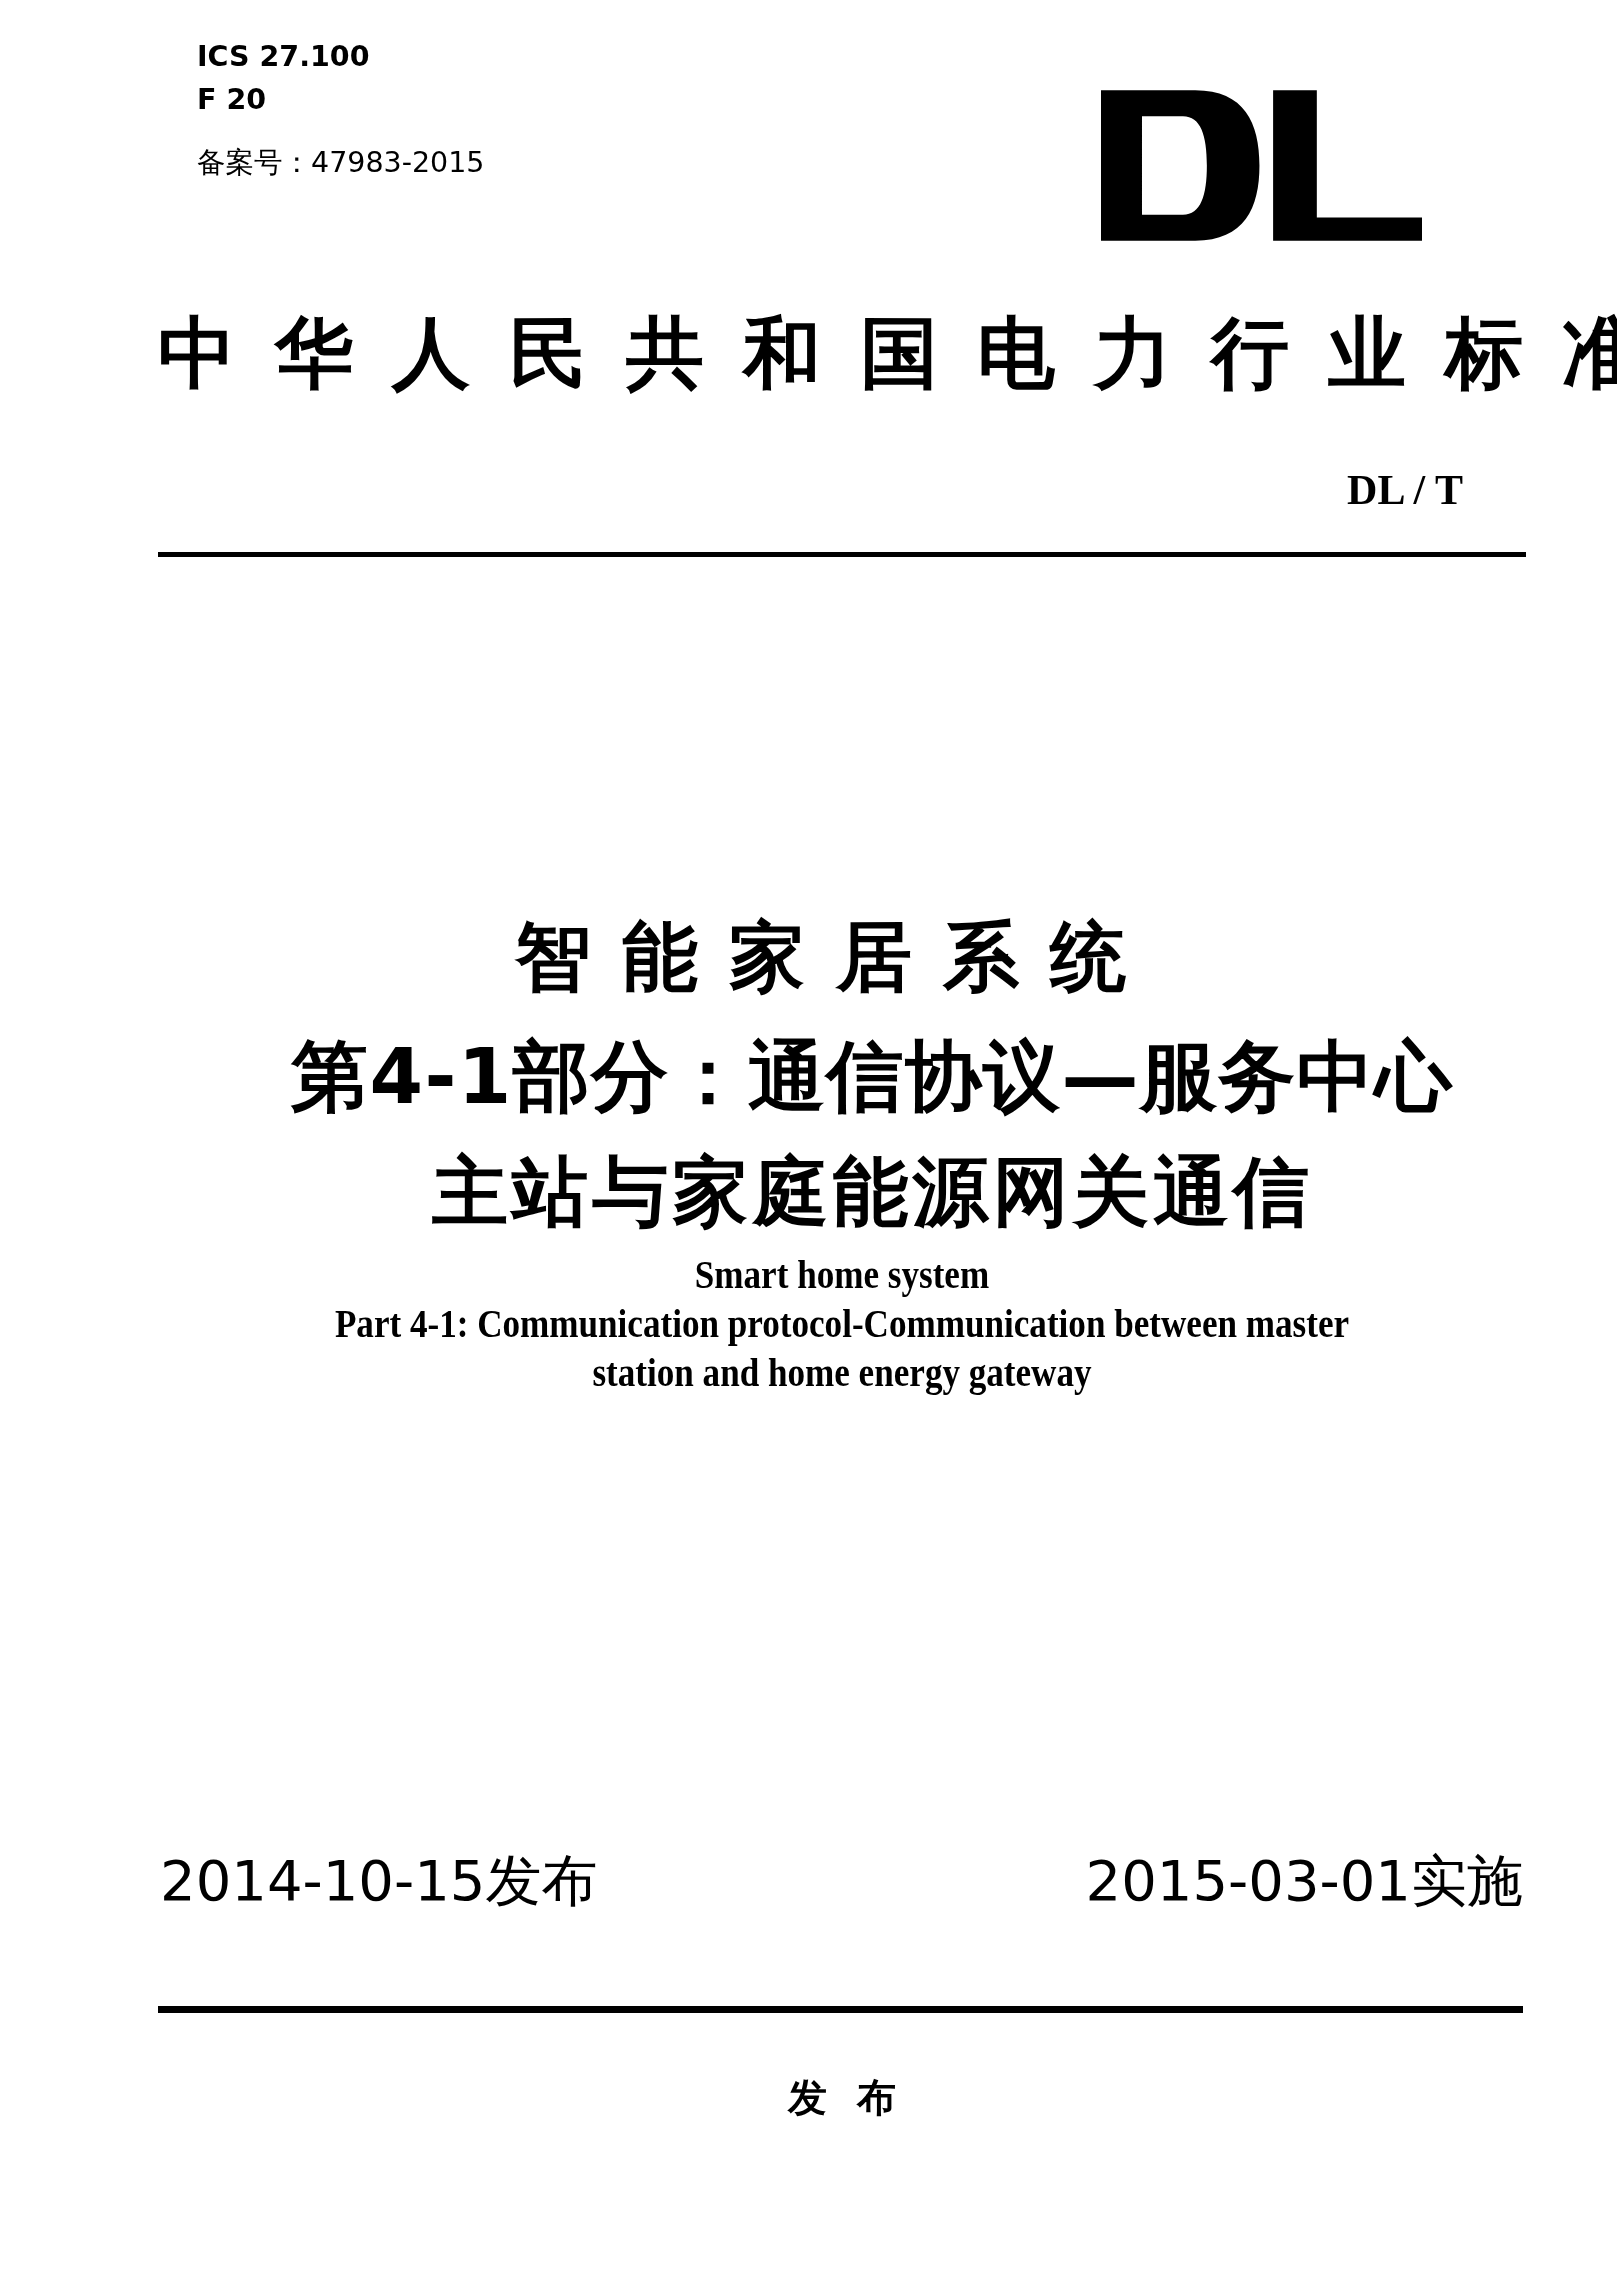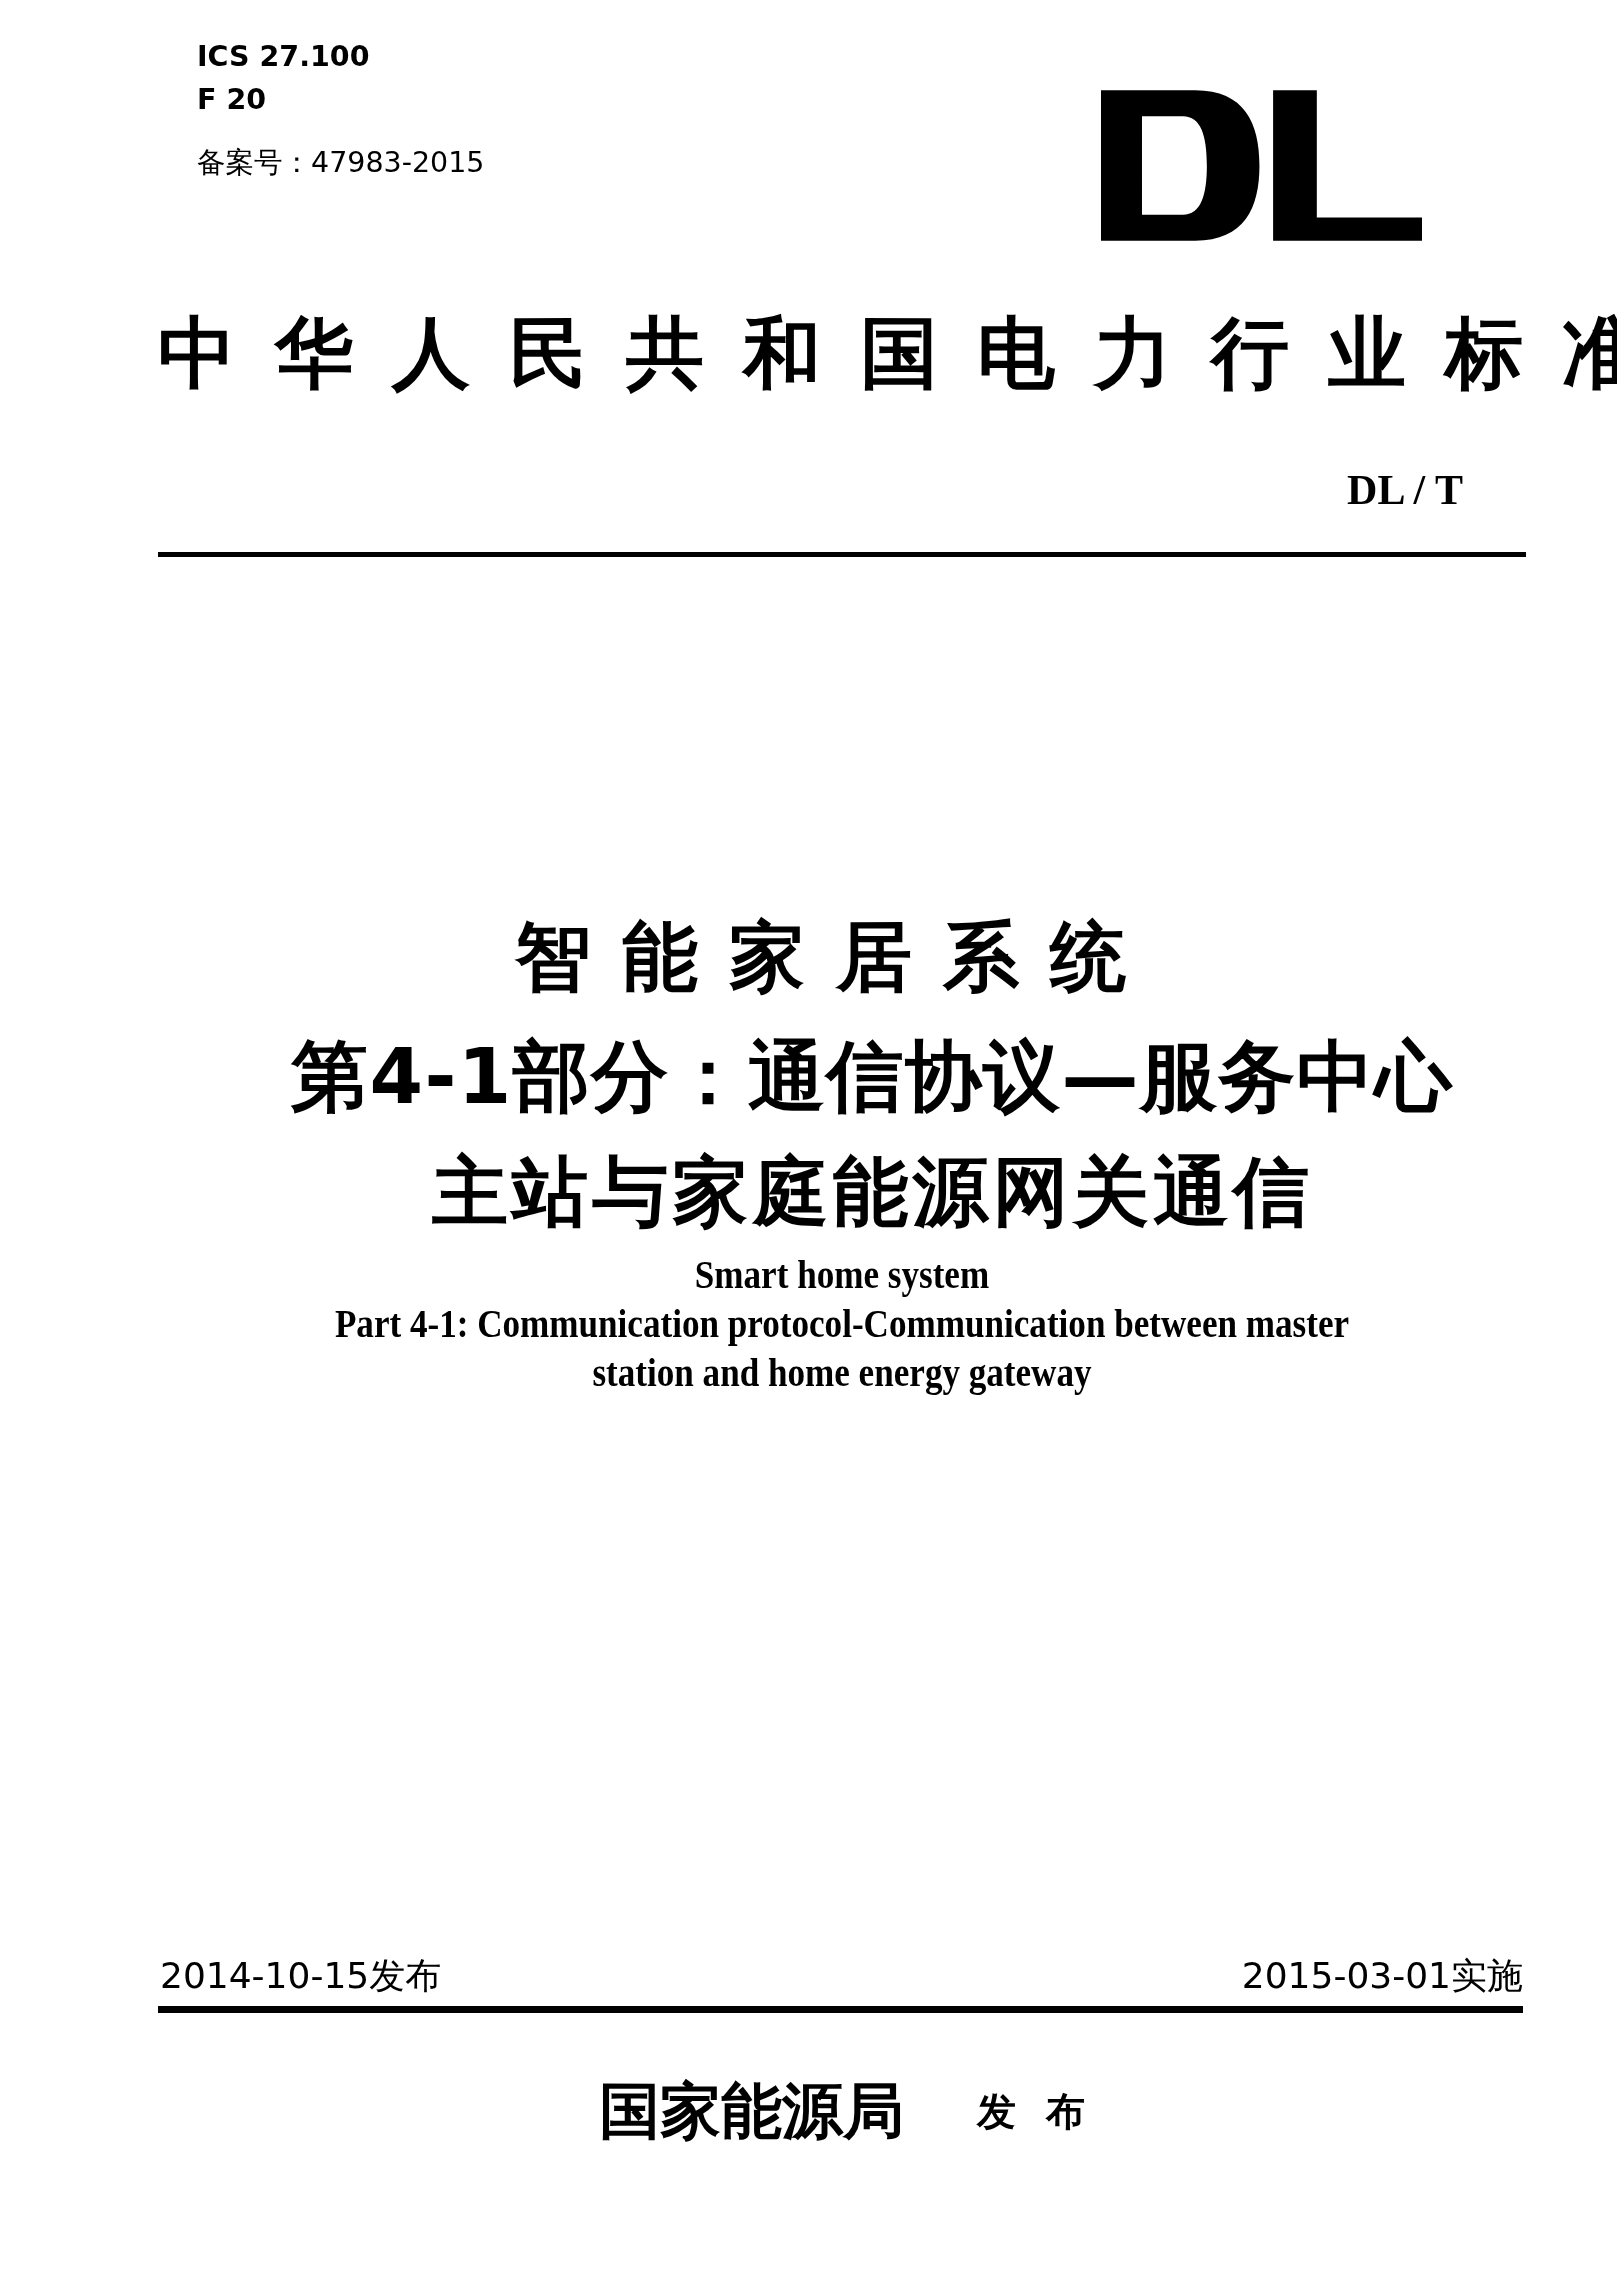--- a/index.html
+++ b/index.html
@@ -91,22 +91,22 @@
     line-height: 49px;
     font-weight: bold;
     font-family: "Liberation Serif", "DejaVu Serif", serif;
     transform: scaleX(0.9);
     transform-origin: 50% 0;
     white-space: nowrap;
   }
 
   
   .date-label {
-    top: 1952px;
-    font-size: 36px;
+    top: 1844px;
+    font-size: 56px;
     white-space: nowrap;
     font-family: "DejaVu Sans", "Liberation Sans", sans-serif;
   }
   .date-issue { left: 160px; }
   .date-impl  { right: 94px; }
 
   .rule-bottom {
     left: 158px;
     top: 2006px;
     width: 1365px;
@@ -162,16 +162,15 @@
   <div>Part 4-1: Communication protocol-Communication between master</div>
   <div>station and home energy gateway</div>
 </div>
 
 <div class="abs date-label date-issue">2014-10-15发布</div>
 <div class="abs date-label date-impl">2015-03-01实施</div>
 
 <div class="abs rule-bottom"></div>
 
 <div class="abs publisher-row">
-  <span class="publisher-name">国家能源局</span>
   <span class="publisher-label">发 布</span>
 </div>
 
 
 </body></html>

